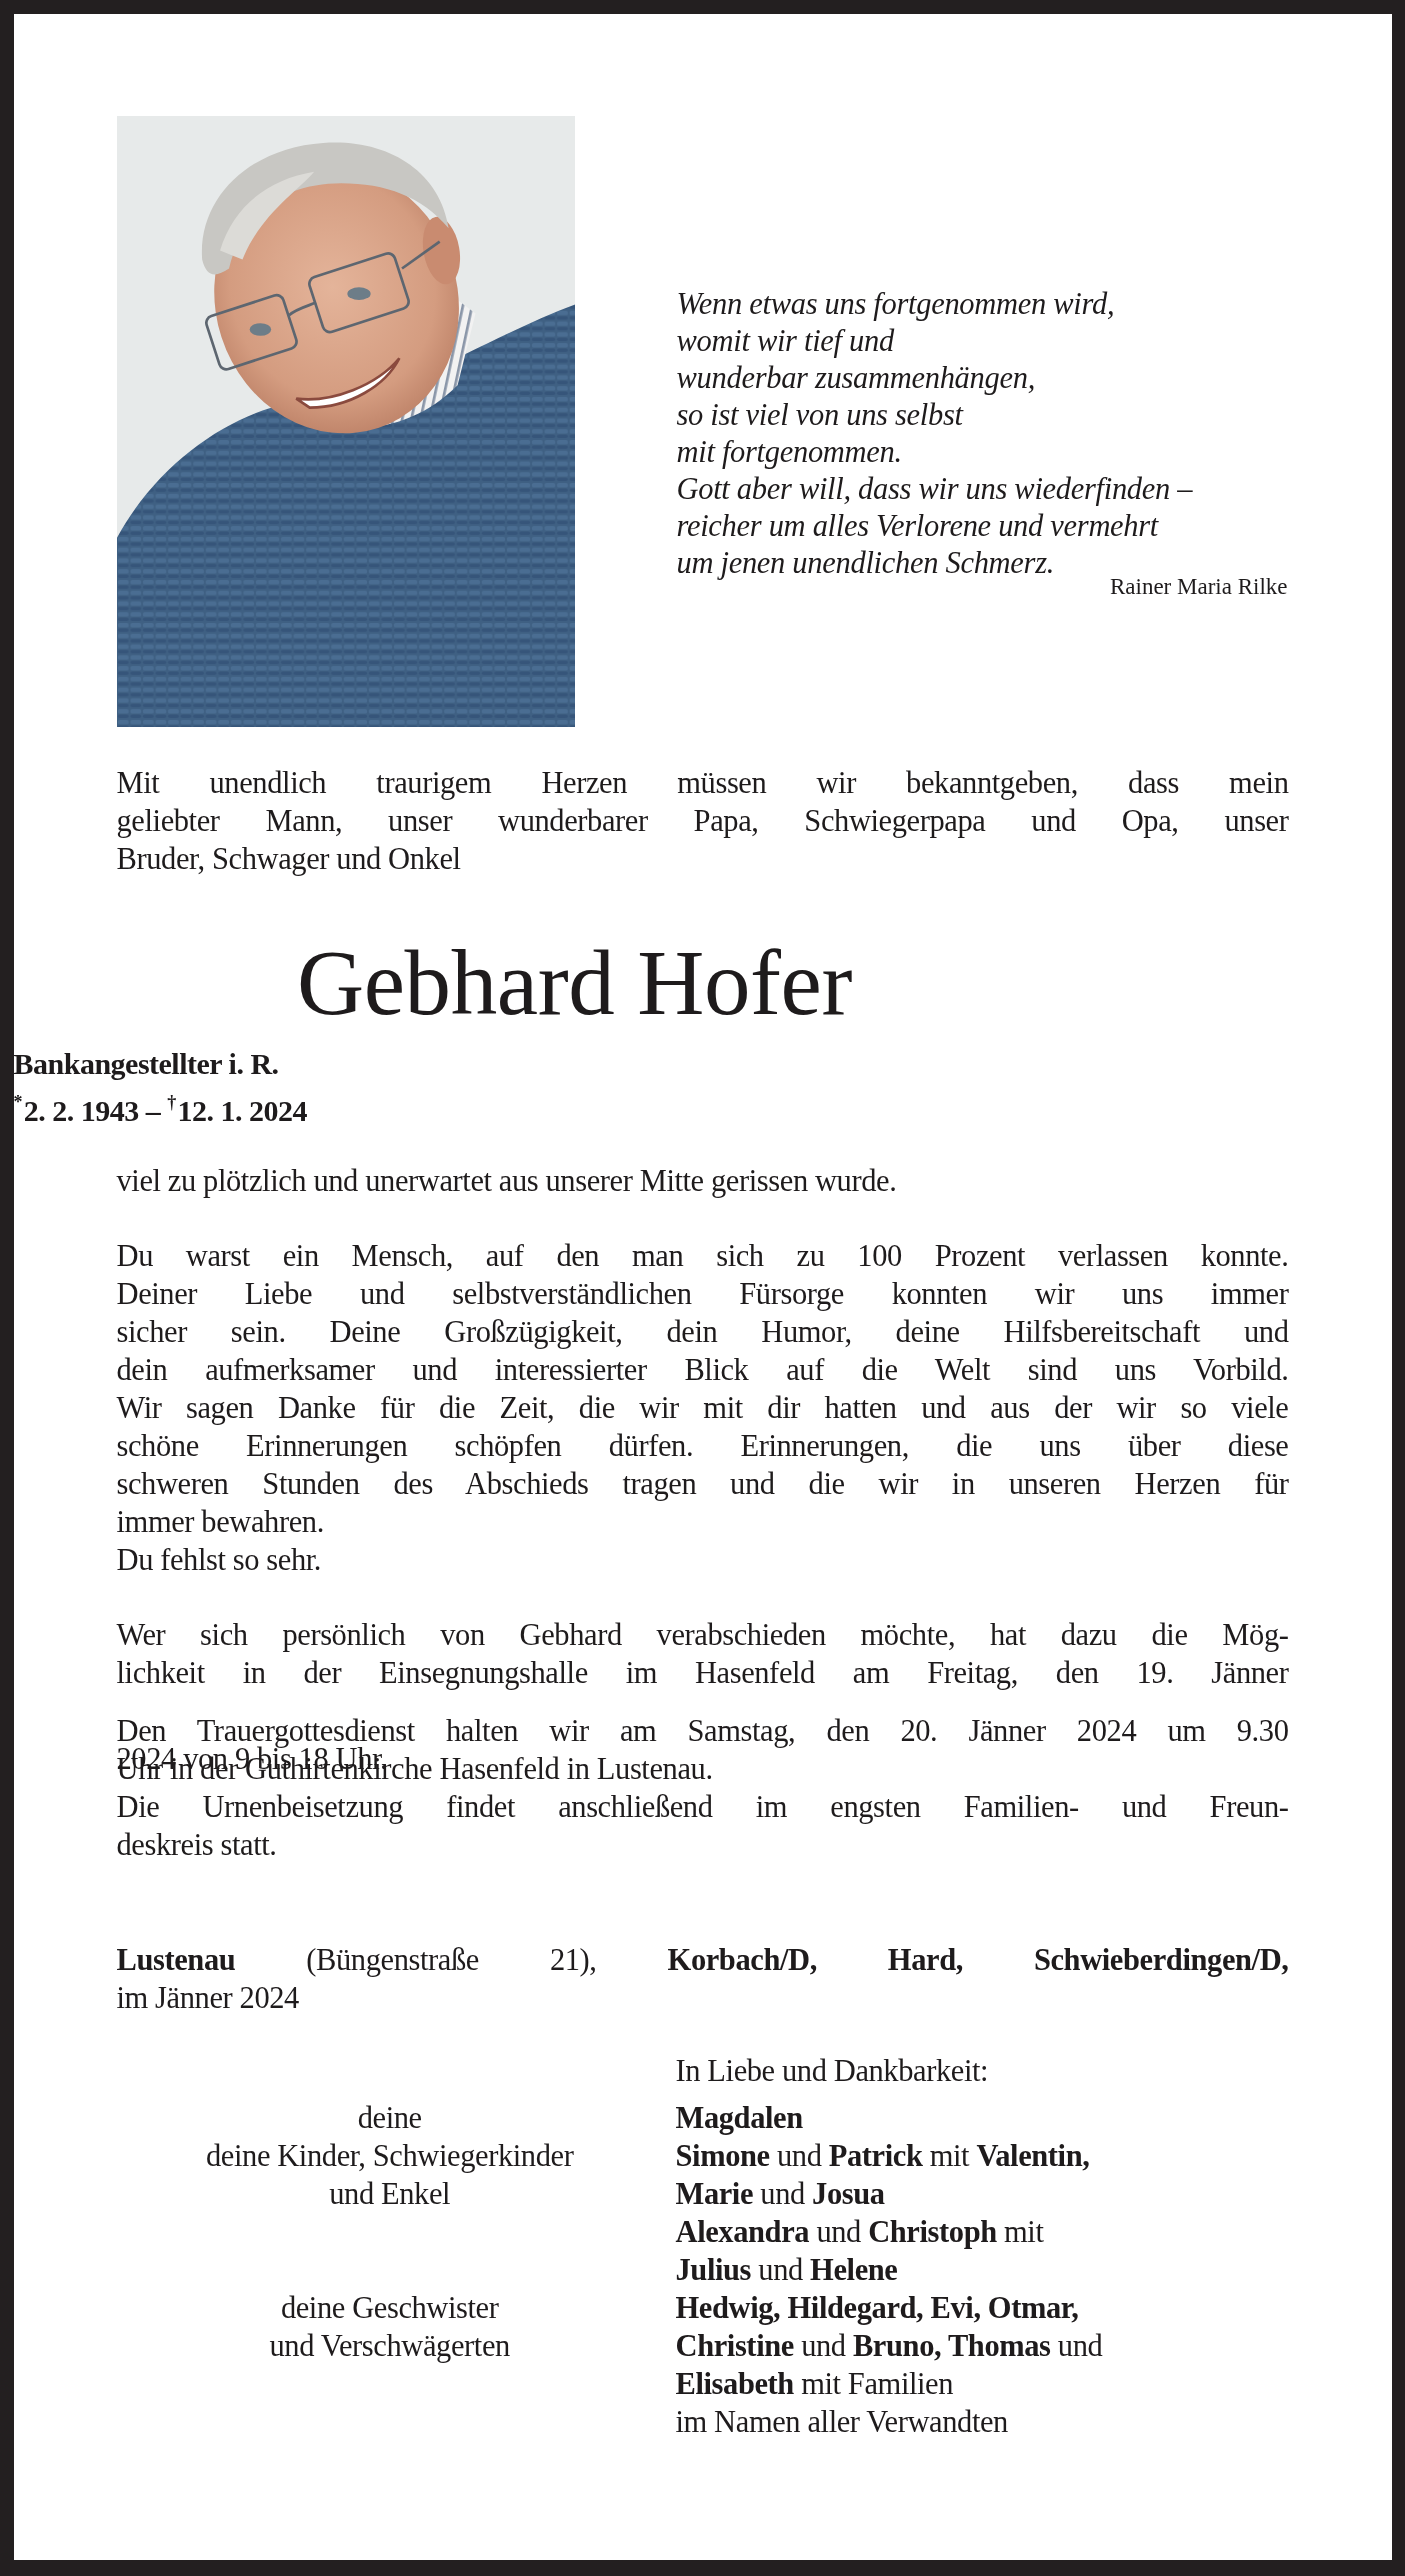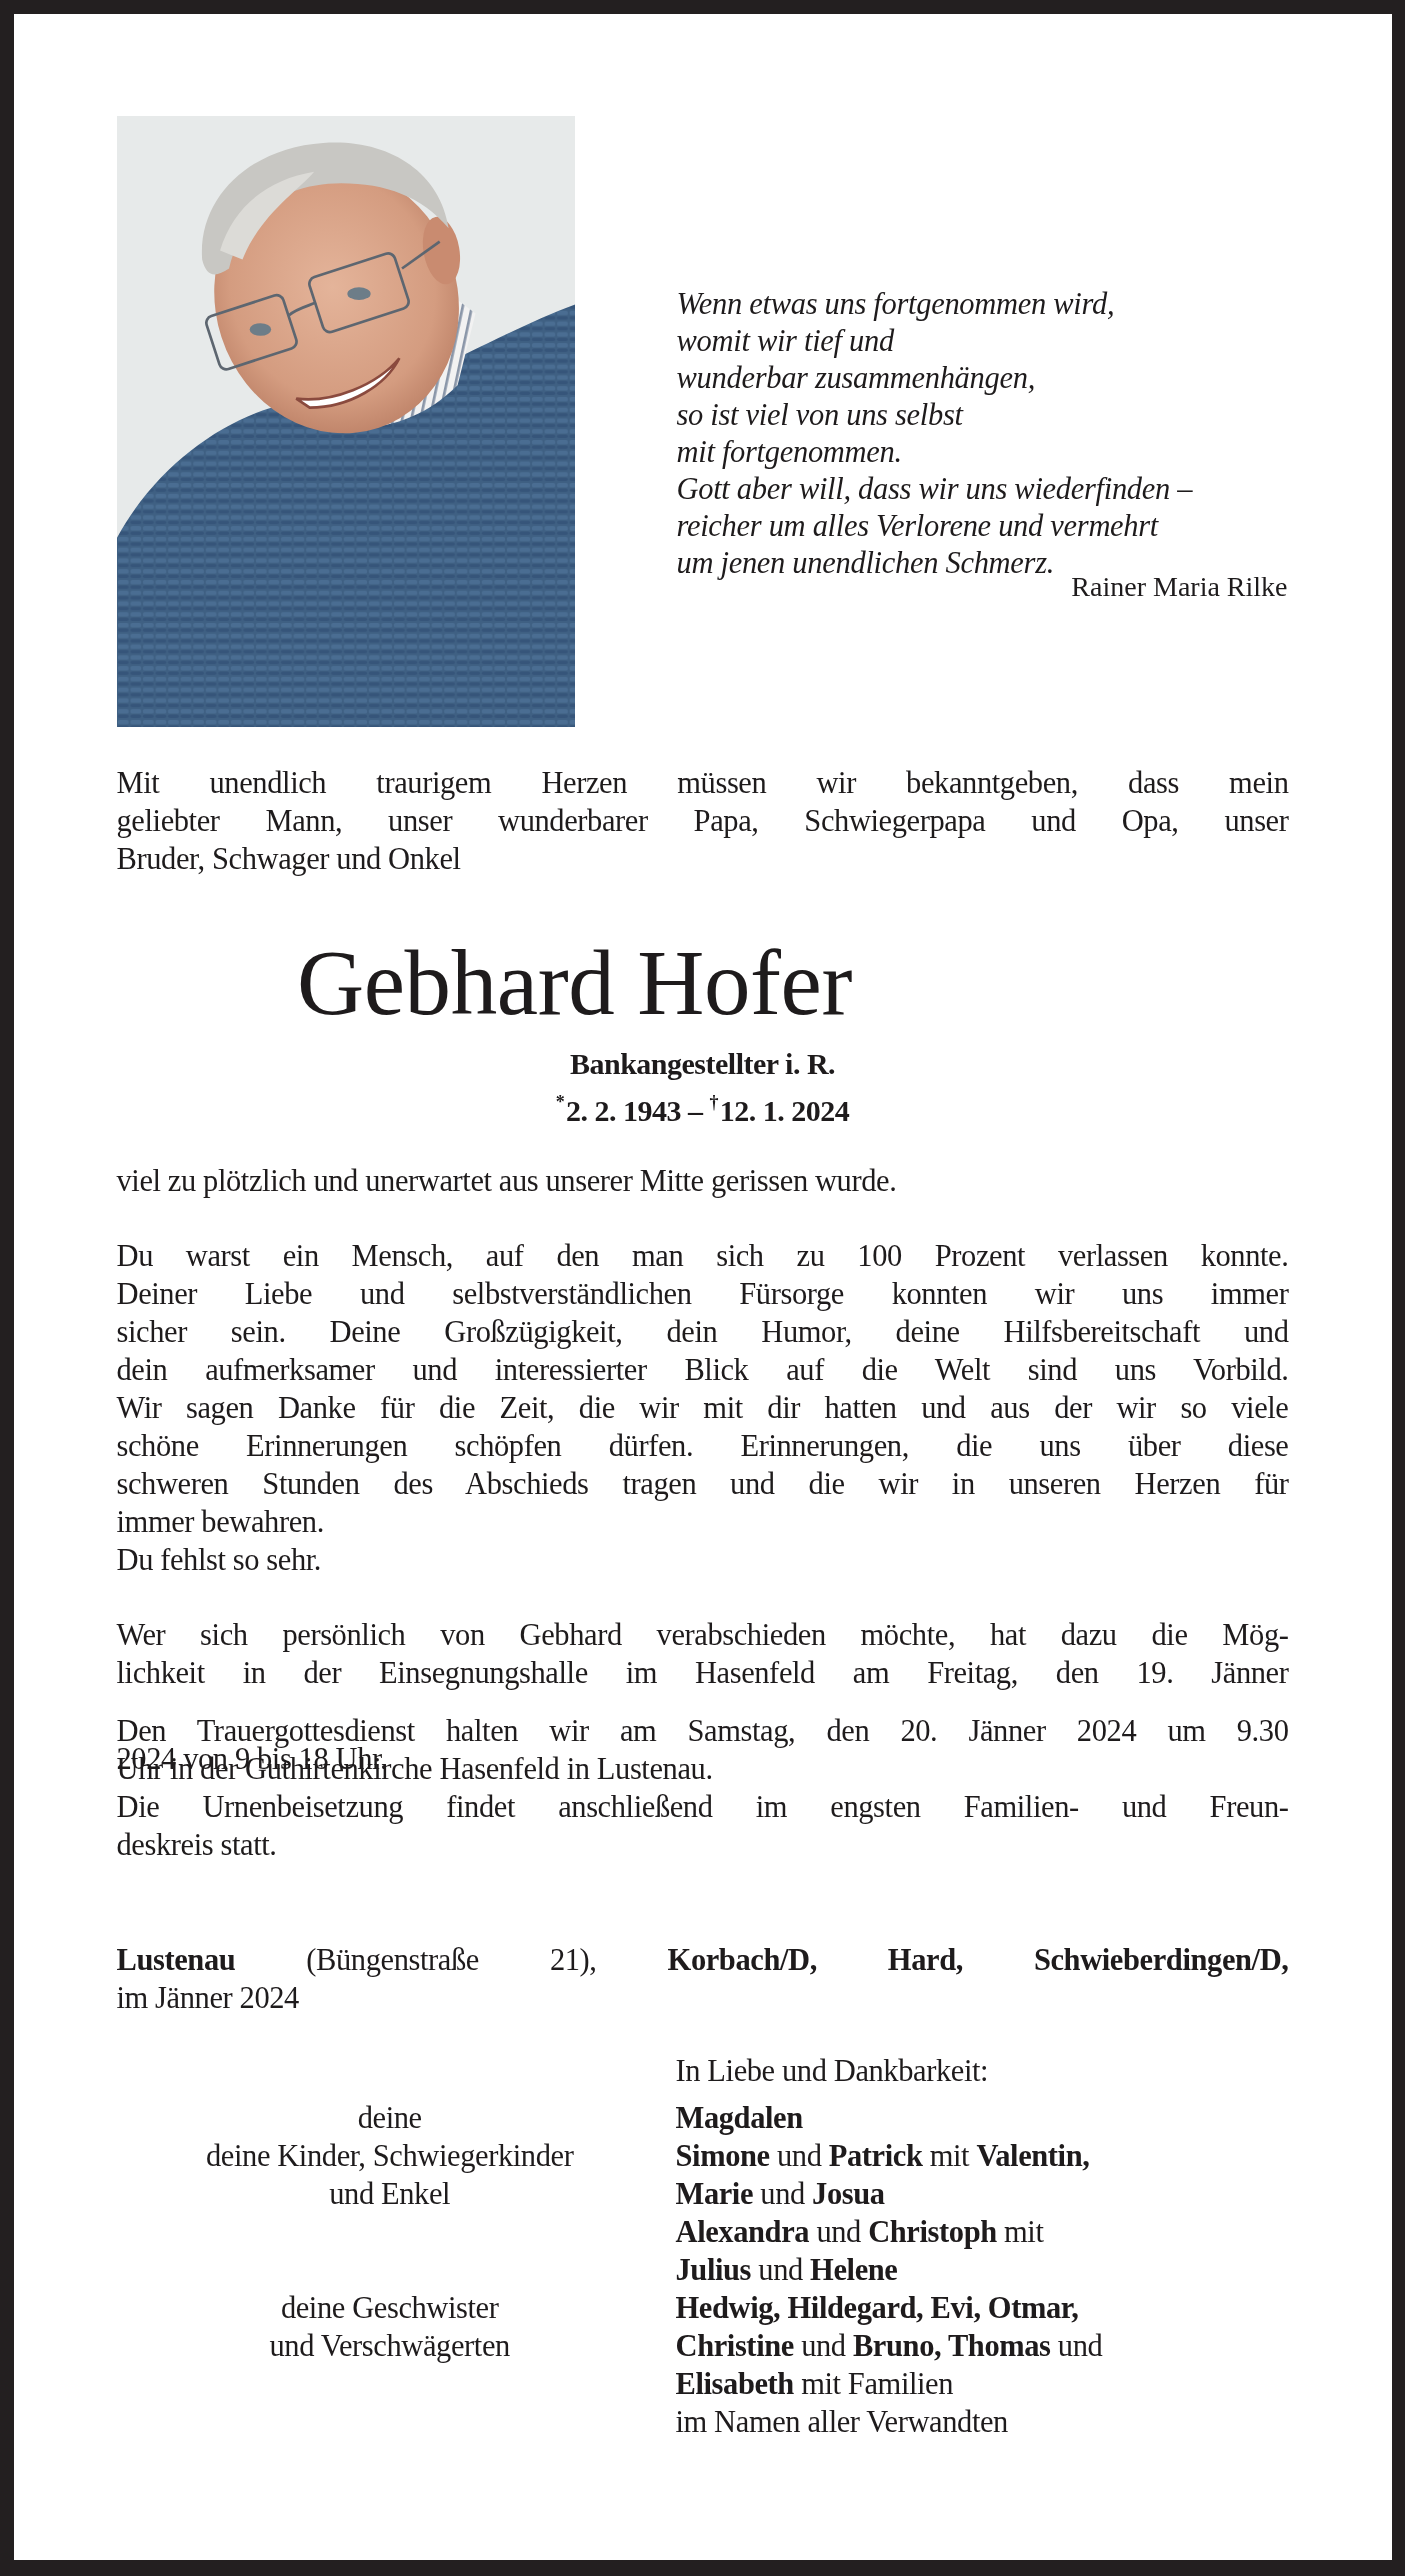--- a/index.html
+++ b/index.html
@@ -32,21 +32,21 @@
     font-style: italic;
     font-size: 30.5px;
     line-height: 37px;
     letter-spacing: -0.3px;
     margin-top: 32px;
   }
   .quote .line { display: block; white-space: nowrap; }
   .quote-author {
     position: absolute;
     right: 104px; top: 558px;
-    font-size: 28px;
+    font-size: 23px;
     line-height: 30.5px;
   }
   .text {
     position: absolute;
     left: 103px;
     width: 1172px;
     font-size: 30.5px;
     line-height: 38px;
     letter-spacing: -0.4px;
   }
@@ -59,21 +59,20 @@
     top: 915px;
     text-align: center;
     font-size: 93px;
     line-height: 108px;
     letter-spacing: -0.4px;
   }
   .subtitle {
     position: absolute;
     left: 0; width: 1378px;
     top: 1031px;
-    text-align: center;
     font-size: 30px;
     line-height: 38px;
     font-weight: bold;
     letter-spacing: -0.5px;
   }
   .dates { top: 1069px; }
   .dates sup { font-size: 18px; vertical-align: 12.6px; margin-right: 1.8px; }
   b { font-weight: bold; }
   .sig {
     position: absolute;

